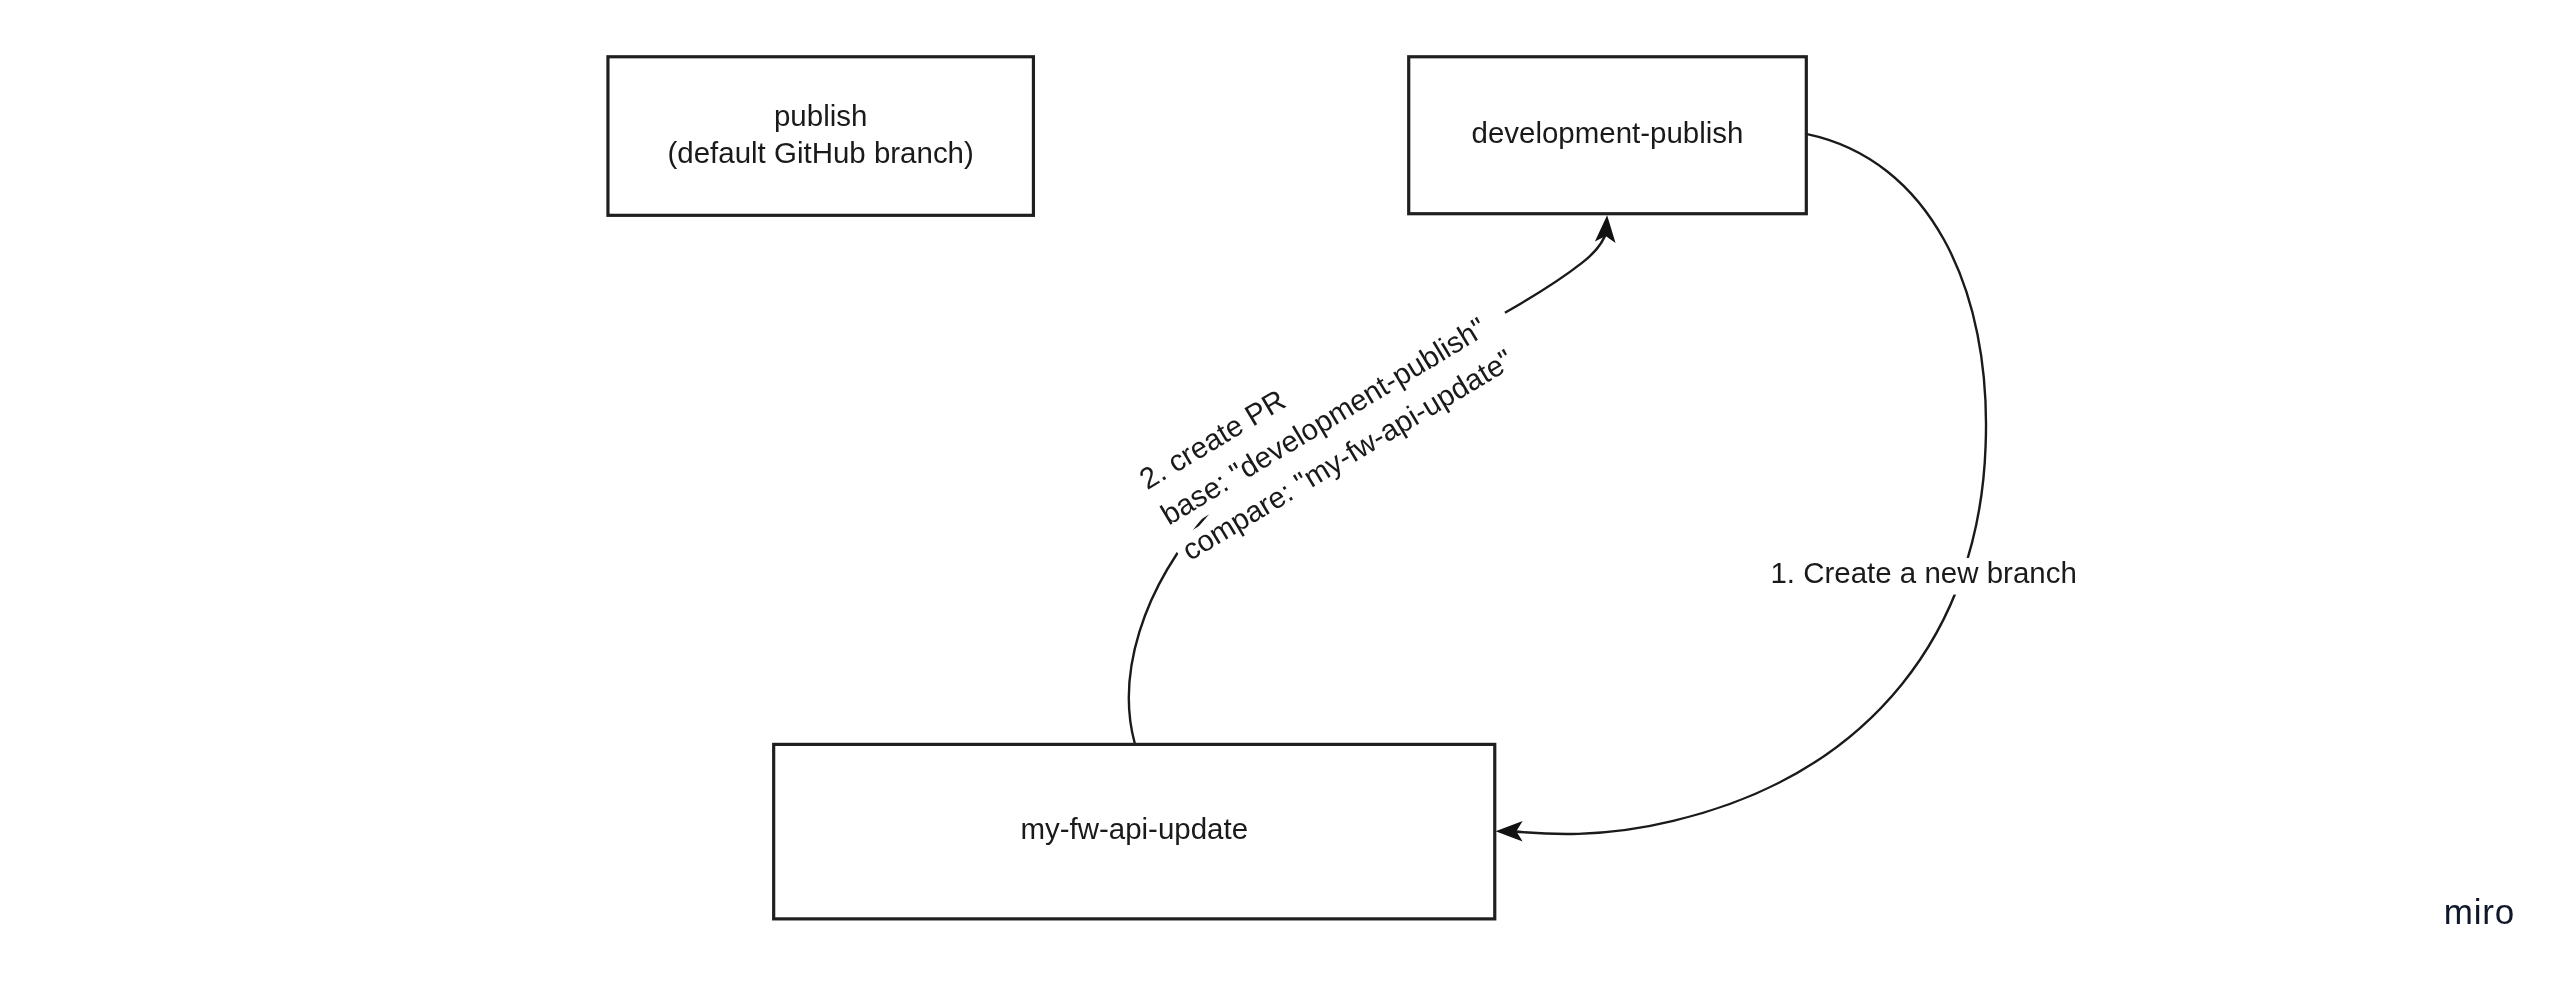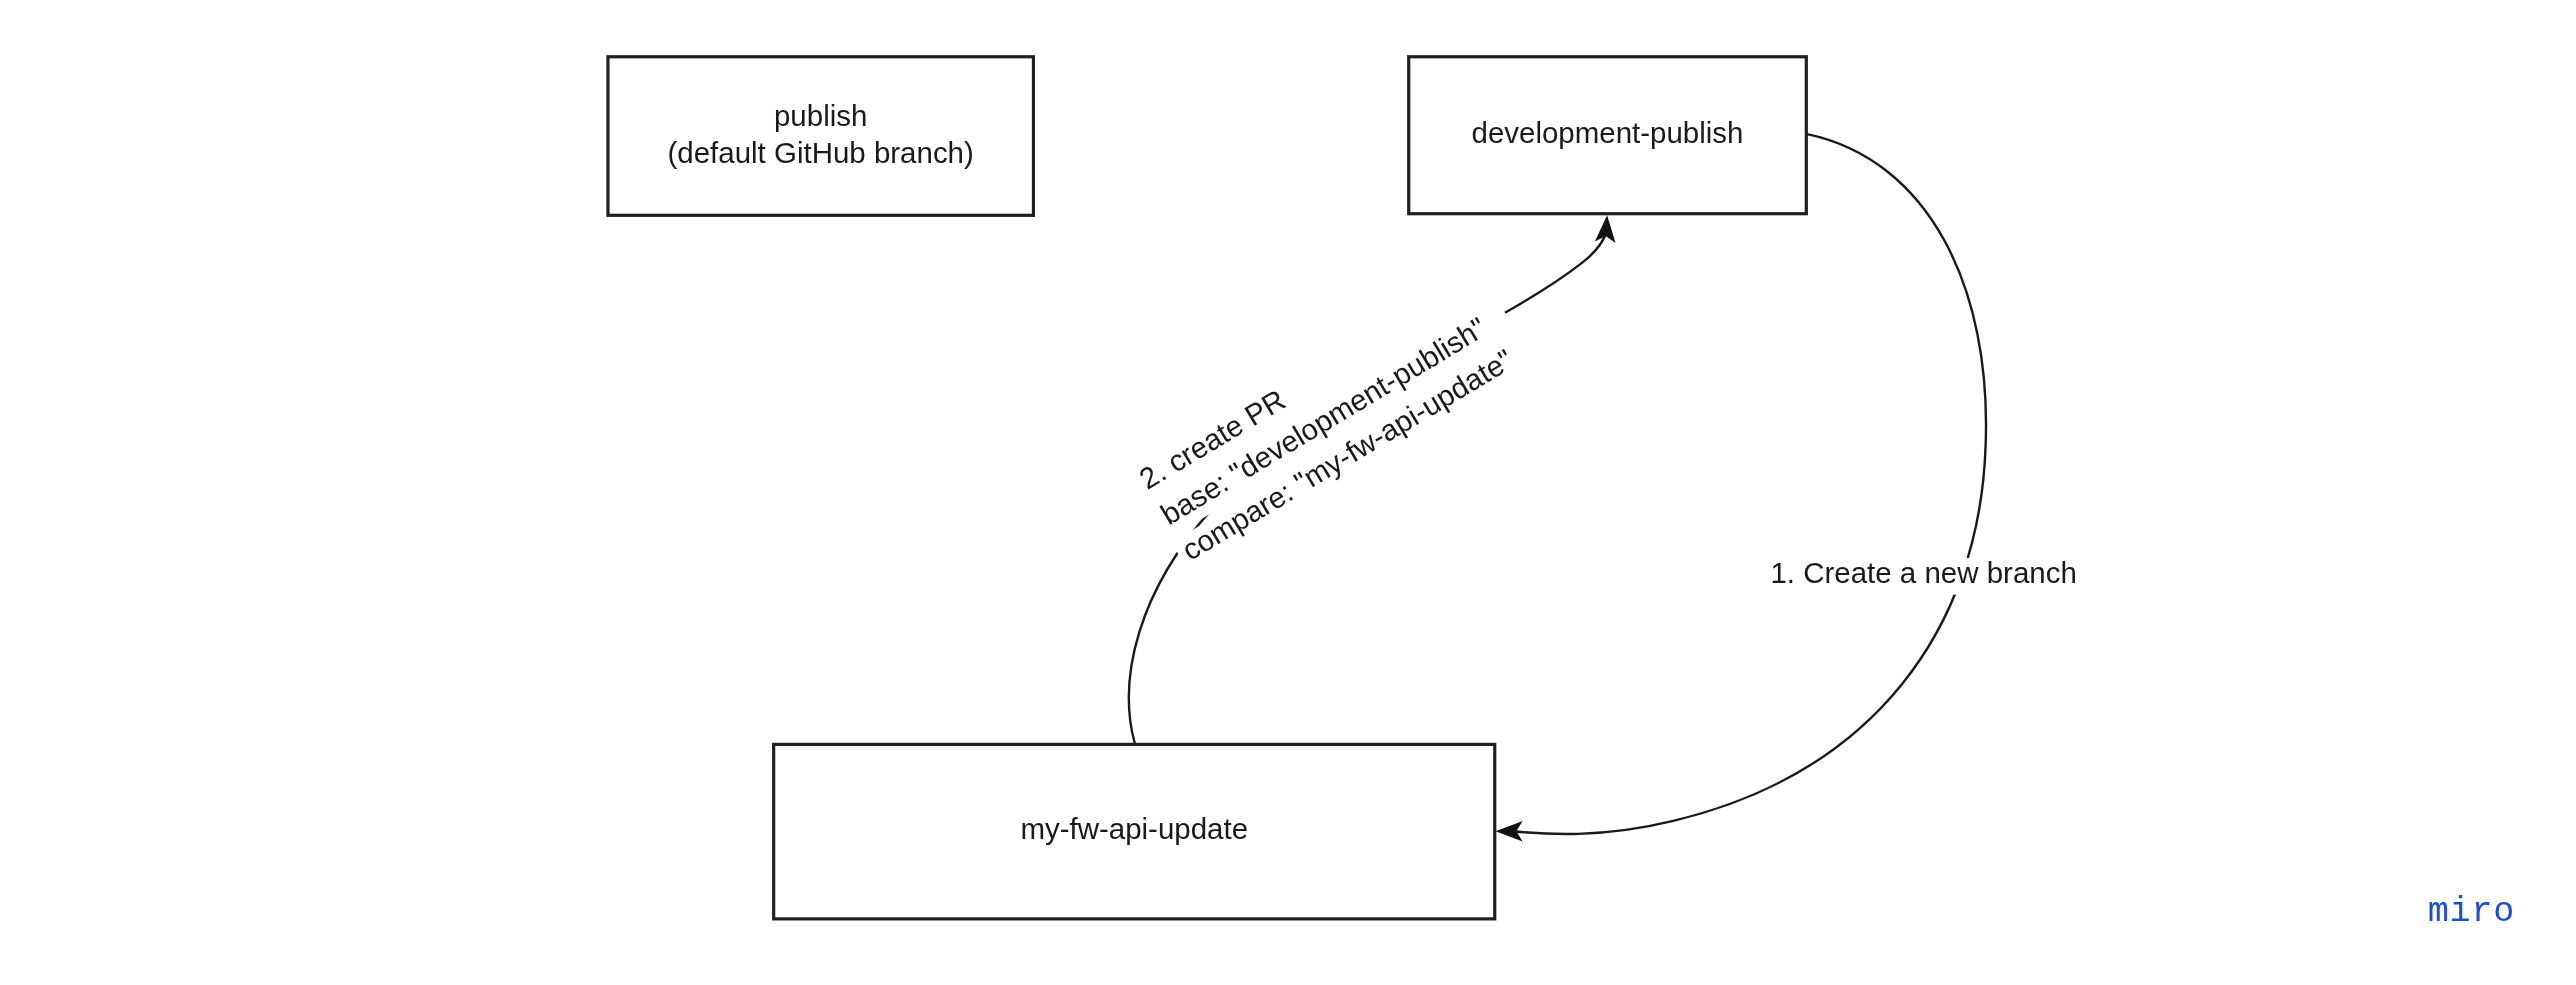--- a/index.html
+++ b/index.html
@@ -58,24 +58,24 @@
     white-space: pre;
   }
   .edge-label-bg {
     fill: #ffffff;
     stroke: none;
   }
   .watermark {
     position: absolute;
     right: 61px;
     bottom: 54px;
-    font-family: Liberation Mono, monospace;
+    font-family: Liberation Sans, sans-serif;
     font-size: 35px;
     letter-spacing: 0.8px;
-    color: #1d4ed8;
+    color: #0f172a;
     user-select: none;
   }
 </style>
 </head>
 <body>
 
 <div id="canvas">
 
   <svg id="diagram" viewBox="0 0 3233 1237">
 

